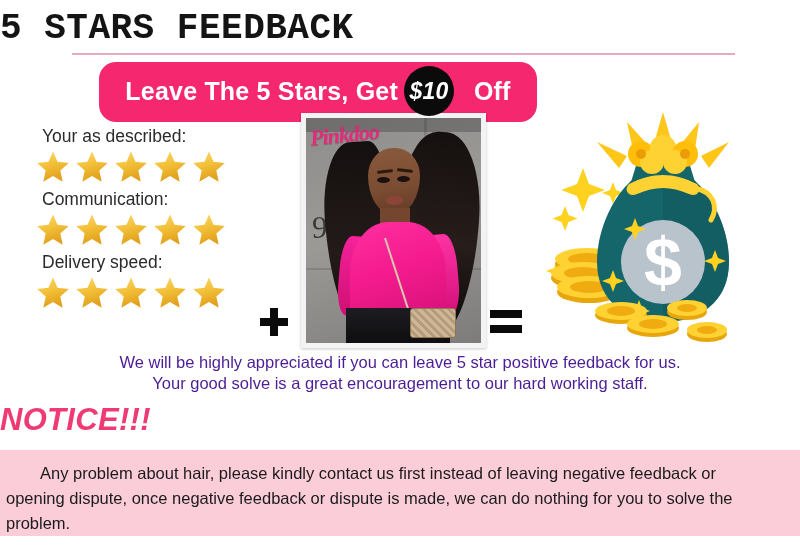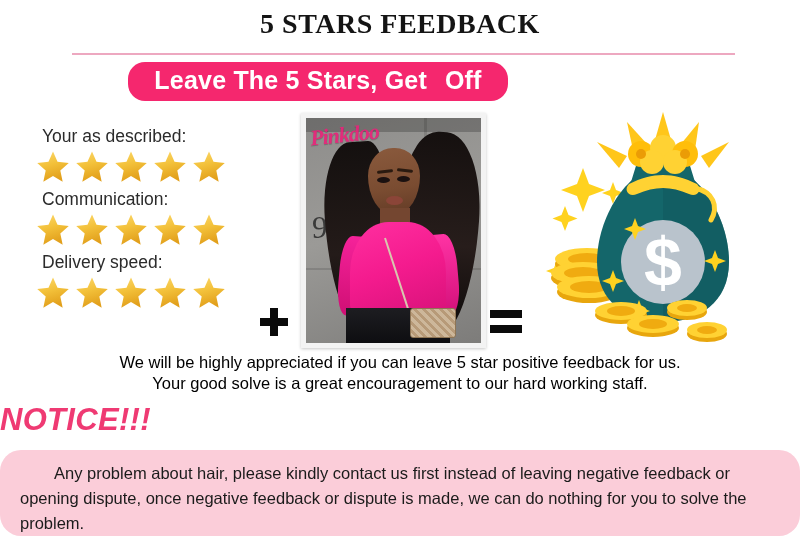--- a/index.html
+++ b/index.html
@@ -8,24 +8,24 @@
     background:#ffffff;
     font-family:"Liberation Sans", sans-serif;
     overflow:hidden;
     position:relative;
   }
   .page{position:relative;width:800px;height:553px;background:#fff;}
 
   
   .title{
     position:absolute;left:0;top:8px;width:800px;
-    text-align:center;
-    font-size:28px;font-weight:bold;letter-spacing:.5px;
+    text-align:left;
+    font-size:36px;font-weight:bold;letter-spacing:.5px;
     color:#141414;
-    font-family:Liberation Serif, serif;
+    font-family:Liberation Mono, monospace;
   }
   .rule{
     position:absolute;left:72px;top:53px;width:663px;height:2px;
     background:#eda8c0;
   }
   .banner-wrap{
     position:absolute;left:0;top:62px;width:636px;
     display:flex;justify-content:center;align-items:center;
   }
   .banner{
@@ -178,56 +178,56 @@
   
   .money{
     position:absolute;left:535px;top:2px;width:255px;height:240px;
   }
   .money svg{display:block;width:100%;height:100%;}
 
   
   .copy{
     position:absolute;left:0;top:352px;width:800px;
     text-align:center;
-    font-size:16.5px;line-height:21px;color:#000000;
+    font-size:16.5px;line-height:21px;color:#4c1d95;
   }
   .copy p{margin:0;}
 
   .notice{
     position:absolute;left:0;top:402px;width:800px;
     text-align:left;
     font-size:31px;font-weight:bold;font-style:italic;
     color:#ef3a73;
     letter-spacing:.3px;
   }
 
   .pinkblock{
     position:absolute;left:0;top:450px;width:800px;height:86px;
     background:#fbcdd9;
     box-sizing:border-box;
-    padding:11px 22px 0 20px;
-    border-radius:21px;
+    padding:11px 22px 0 6px;
   }
   .pinkblock p{
     margin:0;
     font-size:16.5px;line-height:25px;color:#1b1b1b;
     text-indent:34px;
   }
 </style>
 </head>
 <body>
 
 <div class="page">
 
   <div class="title">5 STARS FEEDBACK</div>
   <div class="rule"></div>
 
   <div class="banner-wrap">
     <div class="banner">
       <span class="seg">Leave The 5 Stars, Get</span>
+      <span class="coin-badge">$10</span>
       <span class="seg tail">Off</span>
     </div>
   </div>
 
   <div class="mid">
 
     <div class="ratings">
 
       <div class="rating-block">
         <div class="rating-label">Your as described:</div>

